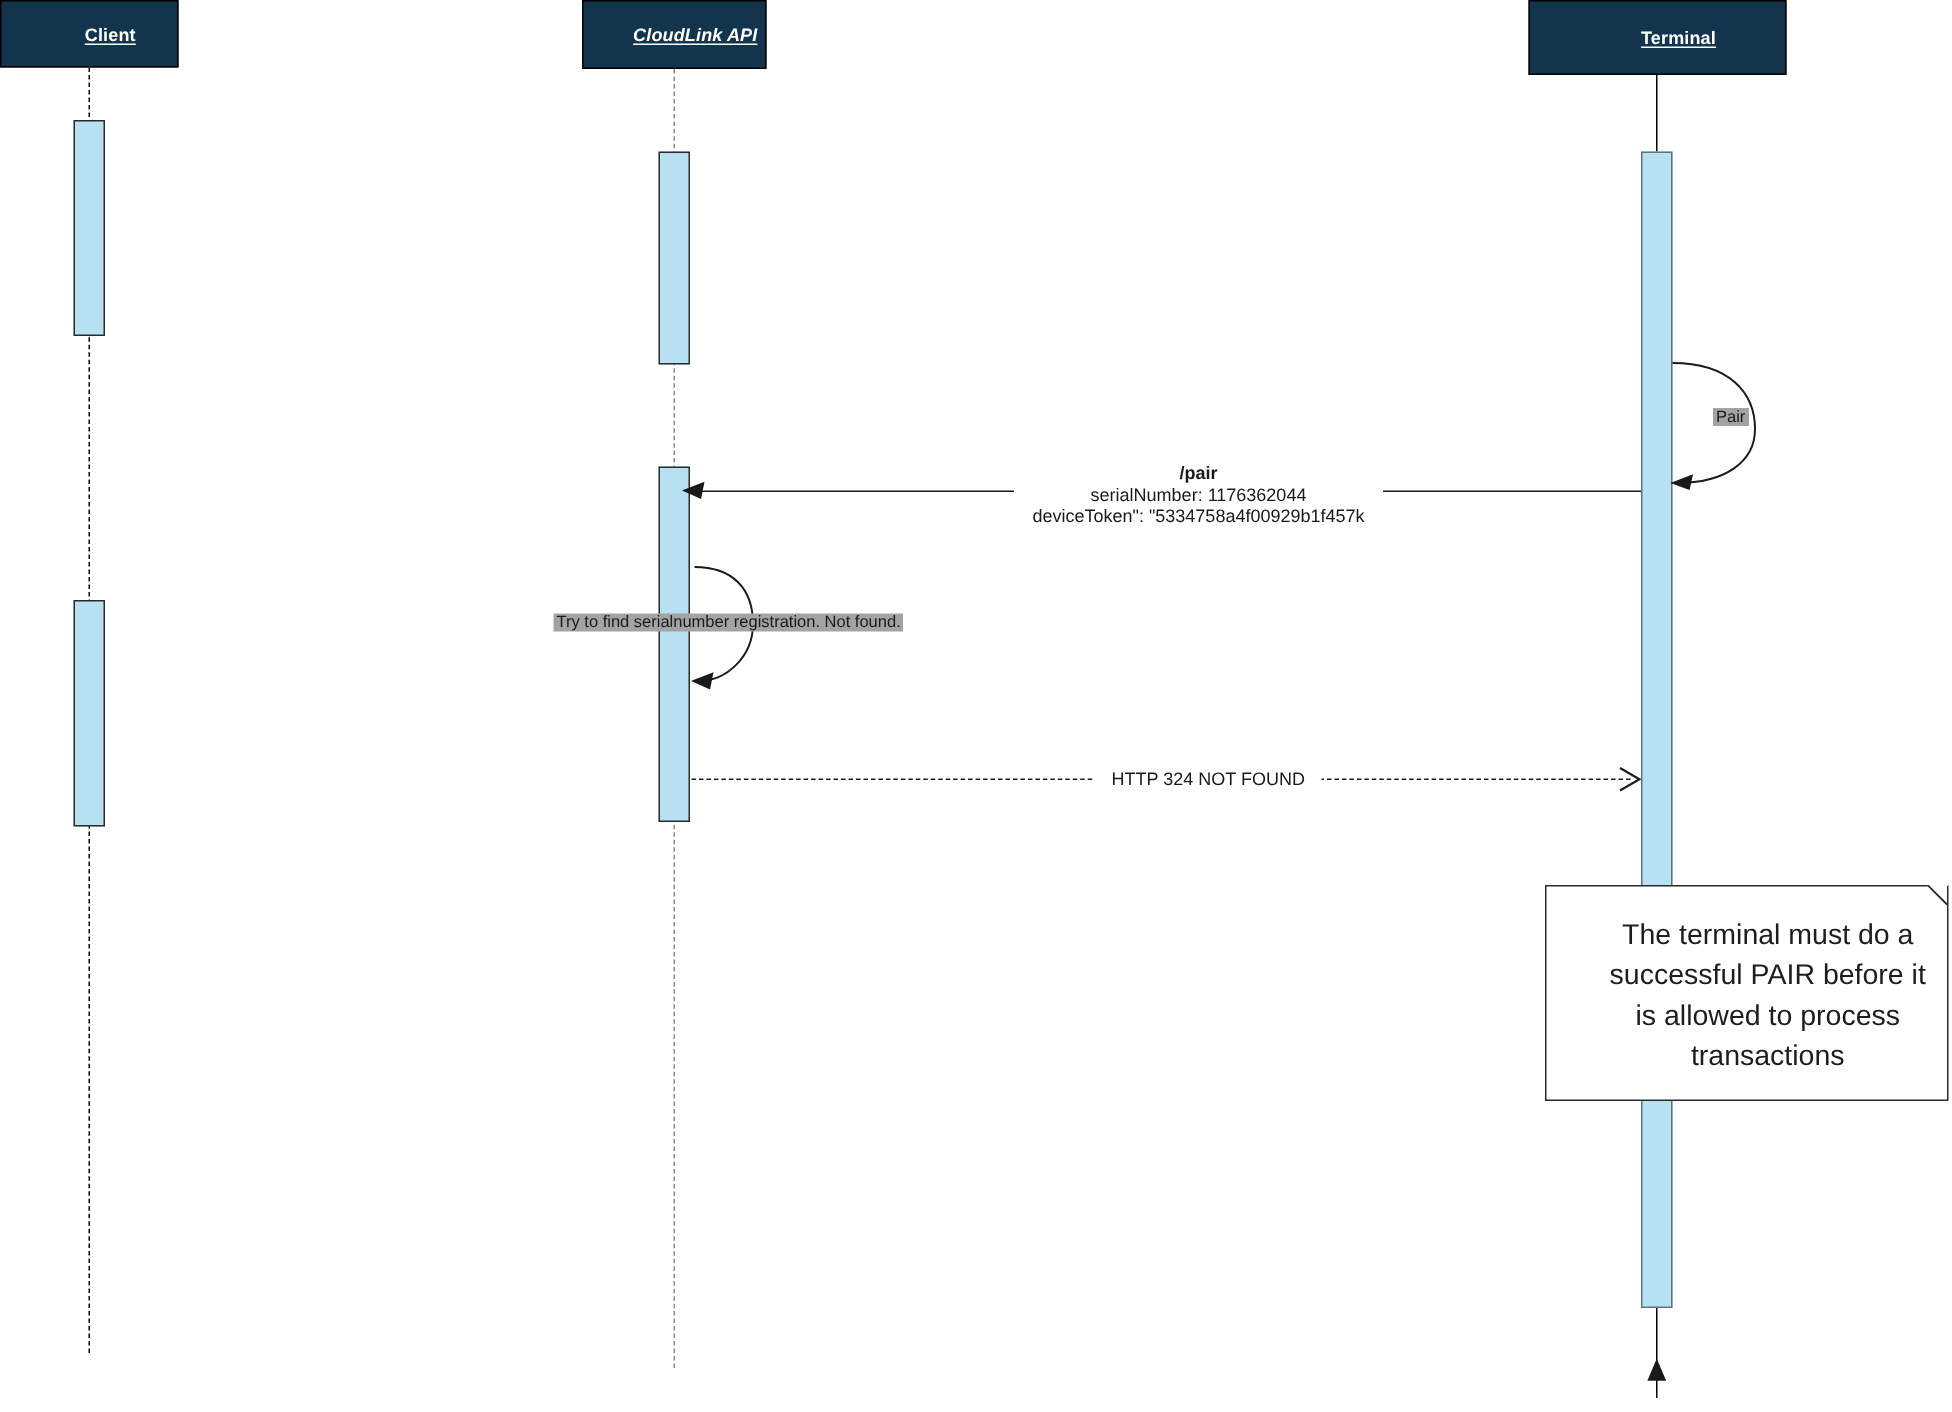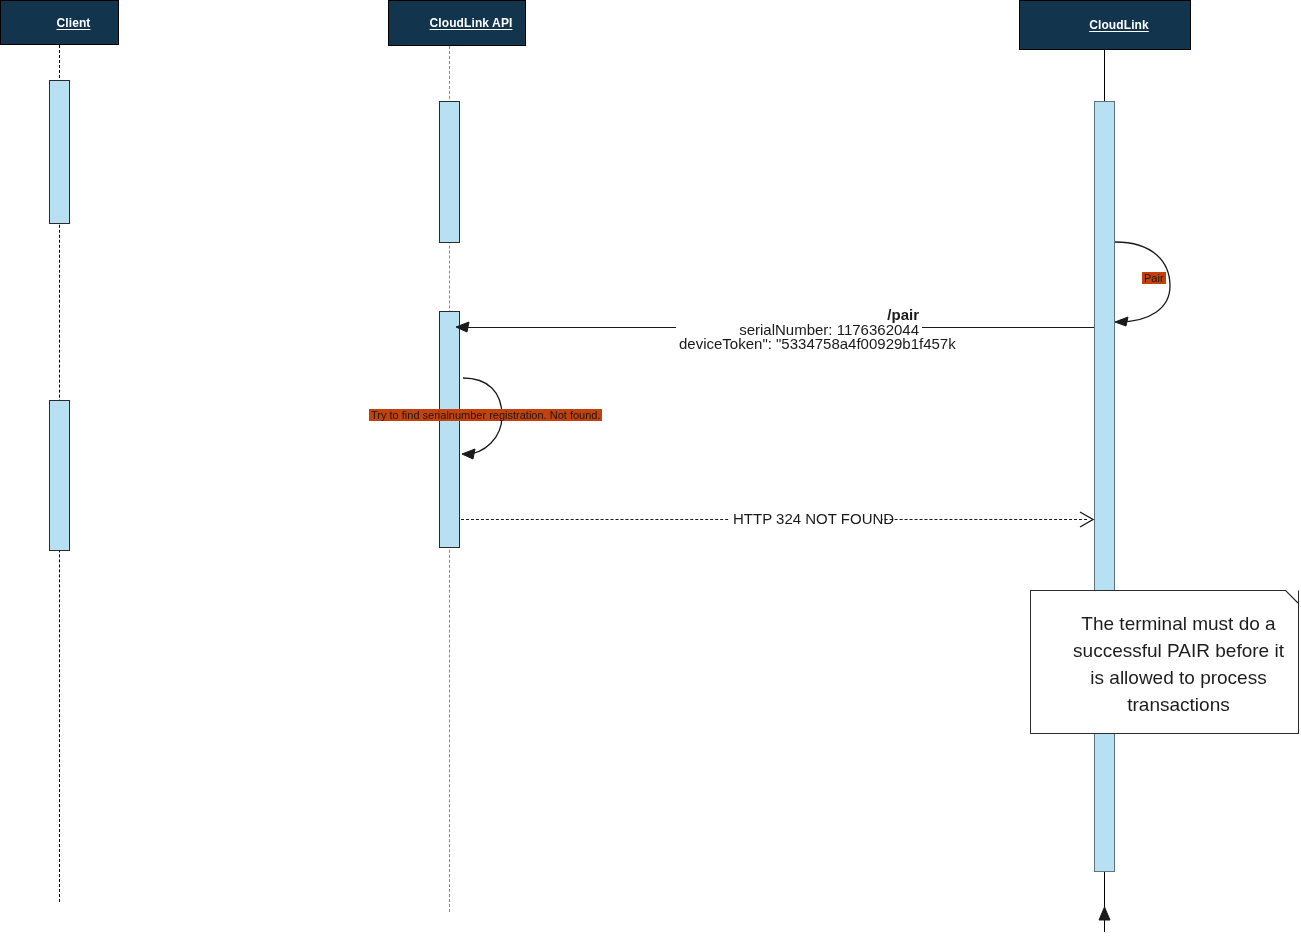--- a/index.html
+++ b/index.html
@@ -64,37 +64,37 @@
     position: absolute;
     height: 0;
     border-top: 1px solid #1a1a1a;
   }
   .msg-line.dashed {
     border-top-style: dashed;
     border-top-width: 1.2px;
   }
   .msg-label {
     position: absolute;
-    font-size: 15px;
+    font-size: 12px;
     color: #1a1a1a;
-    text-align: right;
+    text-align: center;
     line-height: 14.5px;
     white-space: nowrap;
     background: #ffffff;
     padding: 0 3px;
   }
   .msg-label .bold {
     font-weight: bold;
   }
   .self-label {
     position: absolute;
     font-size: 11px;
     color: #1a1a1a;
     white-space: nowrap;
-    background: #c2410c;
+    background: #a3a3a3;
     padding: 0 2px;
   }
   .arrow-svg {
     position: absolute;
     overflow: visible;
   }
   .note {
     position: absolute;
     box-sizing: border-box;
     background: #ffffff;
@@ -136,26 +136,26 @@
 
   <div class="lifeline-line gray" style="left:449px; top:46px; height:866px;"></div>
 
   <div class="lifeline-line solid" style="left:1104px; top:50px; height:51px;"></div>
   <div class="lifeline-line solid" style="left:1104px; top:872px; height:60px;"></div>
 
   <div class="lifeline-header" style="left:0px; top:0px; width:119px; height:45px;">
     <span class="hdr-label">Client</span>
   </div>
 
-  <div class="lifeline-header" style="left:388px; top:0px; width:138px; height:46px;">
+  <div class="lifeline-header" style="left:388px; top:0px; width:123px; height:46px;font-style:italic;">
     <span class="hdr-label">CloudLink API</span>
   </div>
 
   <div class="lifeline-header" style="left:1019px; top:0px; width:172px; height:50px;">
-    <span class="hdr-label">CloudLink</span>
+    <span class="hdr-label">Terminal</span>
   </div>
 
   <div class="activation dark-edge" style="left:49px; top:80px; width:21px; height:144px;"></div>
   <div class="activation dark-edge" style="left:49px; top:400px; width:21px; height:151px;"></div>
 
   <div class="activation dark-edge" style="left:439px; top:101px; width:21px; height:142px;"></div>
   <div class="activation dark-edge" style="left:439px; top:311px; width:21px; height:237px;"></div>
 
   <div class="activation" style="left:1094px; top:101px; width:21px; height:771px;"></div>
 

